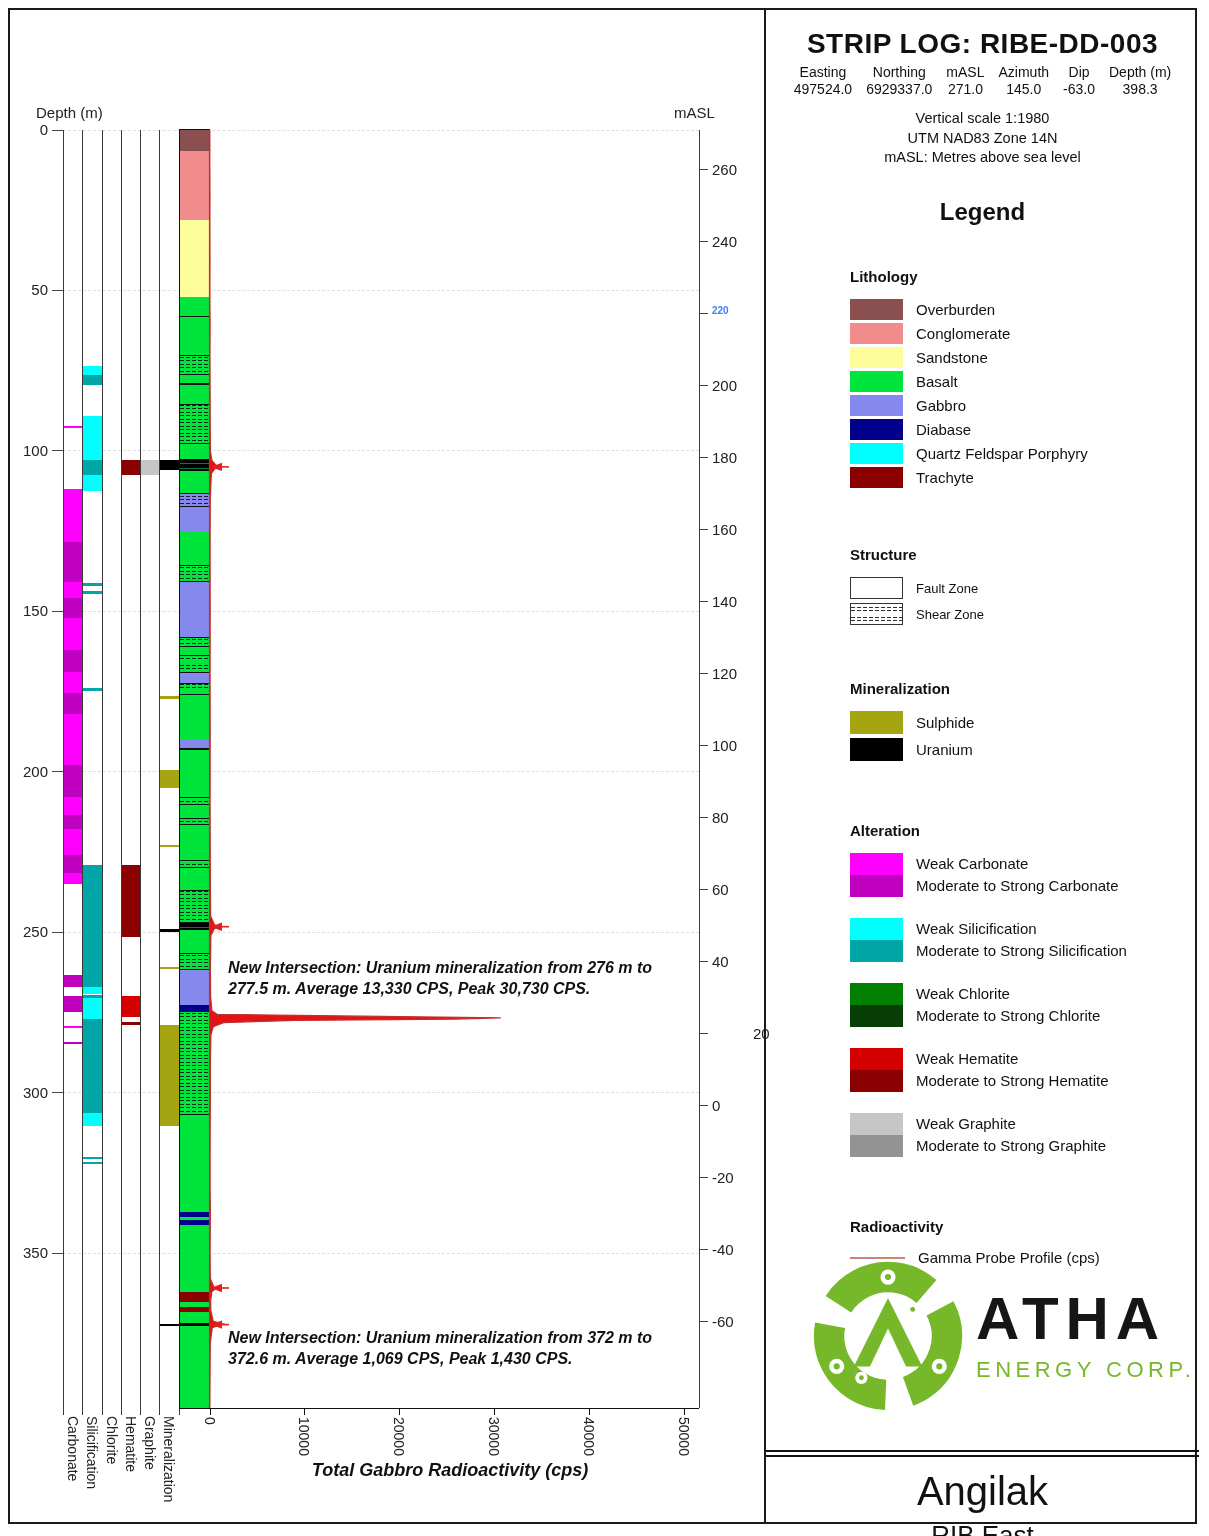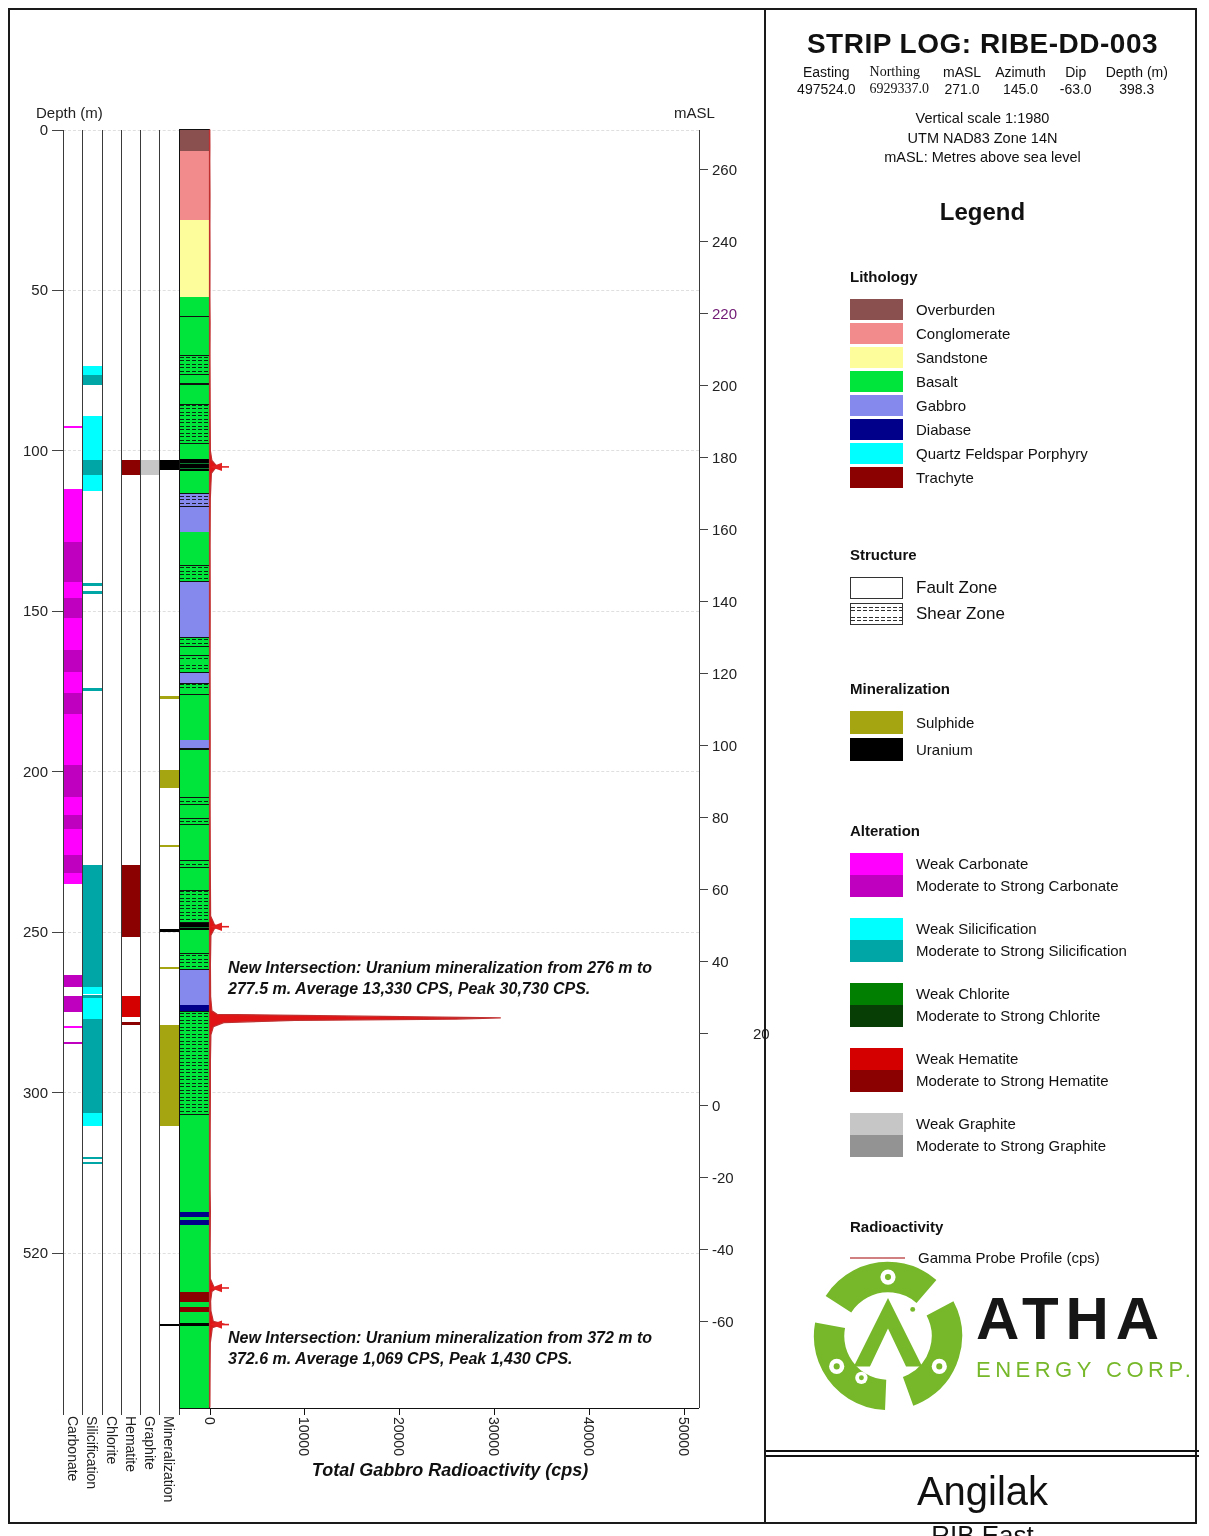--- a/index.html
+++ b/index.html
@@ -31,21 +31,21 @@
   .lg-title{position:absolute;top:182px;left:0;right:0;text-align:center;
         font-size:24px;font-weight:bold;}
   .sec{position:absolute;left:84px;right:6px;}
   .sec-h{font-size:15px;font-weight:bold;margin-bottom:14px;}
   .lgrow{display:flex;align-items:center;margin-bottom:3px;}
   .lgrow .sw{width:53px;height:21px;flex:none;}
   .lgrow .lab{font-size:15px;margin-left:13px;}
   .strow{display:flex;align-items:center;margin-bottom:4px;}
   .strow .sw{width:53px;height:22px;flex:none;background:#fff;border:1px solid #333;
         box-sizing:border-box;position:relative;}
-  .strow .lab{font-size:17px;margin-left:13px;}
+  .strow .lab{font-size:13px;margin-left:13px;}
   .pat-fault{background-image:repeating-linear-gradient(90deg,#222 0 1px,transparent 1px 6px);}
   .minrow{display:flex;align-items:center;margin-bottom:4px;}
   .minrow .sw{width:53px;height:23px;flex:none;}
   .minrow .lab{font-size:15px;margin-left:13px;}
   .altgrp{display:flex;margin-bottom:21px;}
   .altgrp .stack{width:53px;flex:none;}
   .altgrp .stack div{height:22px;}
   .altgrp .labs{margin-left:13px;}
   .altgrp .labs div{font-size:15px;height:22px;line-height:22px;}
   .radrow{display:flex;align-items:center;}
@@ -88,21 +88,21 @@
       <div style="position: absolute; left: 52px; width: 11px; top: 771.227px; border-top: 1px solid rgb(68, 68, 68);"></div>
       <div style="position: absolute; left: 6px; width: 42px; top: 762.727px; text-align: right; font-size: 15px; color: rgb(34, 34, 34);">200</div>
       <div style="position: absolute; left: 63px; width: 636px; top: 931.659px; border-top: 1px dashed rgb(223, 223, 223);"></div>
       <div style="position: absolute; left: 52px; width: 11px; top: 931.659px; border-top: 1px solid rgb(68, 68, 68);"></div>
       <div style="position: absolute; left: 6px; width: 42px; top: 923.159px; text-align: right; font-size: 15px; color: rgb(34, 34, 34);">250</div>
       <div style="position: absolute; left: 63px; width: 636px; top: 1092.09px; border-top: 1px dashed rgb(223, 223, 223);"></div>
       <div style="position: absolute; left: 52px; width: 11px; top: 1092.09px; border-top: 1px solid rgb(68, 68, 68);"></div>
       <div style="position: absolute; left: 6px; width: 42px; top: 1083.59px; text-align: right; font-size: 15px; color: rgb(34, 34, 34);">300</div>
       <div style="position: absolute; left: 63px; width: 636px; top: 1252.52px; border-top: 1px dashed rgb(223, 223, 223);"></div>
       <div style="position: absolute; left: 52px; width: 11px; top: 1252.52px; border-top: 1px solid rgb(68, 68, 68);"></div>
-      <div style="position: absolute; left: 6px; width: 42px; top: 1244.02px; text-align: right; font-size: 15px; color: rgb(34, 34, 34);">520</div>
+      <div style="position: absolute; left: 6px; width: 42px; top: 1244.02px; text-align: right; font-size: 15px; color: rgb(34, 34, 34);">350</div>
       <div style="position: absolute; left: 63px; top: 130px; width: 1px; height: 1278px; background: rgb(58, 58, 58);"></div>
       <div style="position: absolute; left: 63px; top: 1408px; width: 1px; height: 7px; background: rgb(58, 58, 58);"></div>
       <div style="position: absolute; left: 82px; top: 130px; width: 1px; height: 1278px; background: rgb(58, 58, 58);"></div>
       <div style="position: absolute; left: 82px; top: 1408px; width: 1px; height: 7px; background: rgb(58, 58, 58);"></div>
       <div style="position: absolute; left: 102px; top: 130px; width: 1px; height: 1278px; background: rgb(58, 58, 58);"></div>
       <div style="position: absolute; left: 102px; top: 1408px; width: 1px; height: 7px; background: rgb(58, 58, 58);"></div>
       <div style="position: absolute; left: 121px; top: 130px; width: 1px; height: 1278px; background: rgb(58, 58, 58);"></div>
       <div style="position: absolute; left: 121px; top: 1408px; width: 1px; height: 7px; background: rgb(58, 58, 58);"></div>
       <div style="position: absolute; left: 140px; top: 130px; width: 1px; height: 1278px; background: rgb(58, 58, 58);"></div>
       <div style="position: absolute; left: 140px; top: 1408px; width: 1px; height: 7px; background: rgb(58, 58, 58);"></div>
@@ -242,21 +242,21 @@
         <div style="position: absolute; left: 0px; right: 0px; top: 186.101px; height: 1.3px; background: rgb(17, 17, 17);"></div>
         <div style="position: absolute; left: 0px; right: 0px; top: 253.482px; height: 1.3px; background: rgb(17, 17, 17);"></div>
         <div style="position: absolute; left: 0px; right: 0px; top: 618.304px; height: 1.3px; background: rgb(17, 17, 17);"></div>
       </div>
       <div style="position: absolute; left: 699px; top: 130px; width: 1px; height: 1278px; background: rgb(58, 58, 58);"></div>
       <div style="position: absolute; left: 699px; width: 9px; top: 169.113px; border-top: 1px solid rgb(68, 68, 68);"></div>
       <div style="position: absolute; left: 712px; top: 160.613px; font-size: 15px; color: rgb(34, 34, 34);">260</div>
       <div style="position: absolute; left: 699px; width: 9px; top: 241.135px; border-top: 1px solid rgb(68, 68, 68);"></div>
       <div style="position: absolute; left: 712px; top: 232.635px; font-size: 15px; color: rgb(34, 34, 34);">240</div>
       <div style="position: absolute; left: 699px; width: 9px; top: 313.158px; border-top: 1px solid rgb(68, 68, 68);"></div>
-      <div style="position: absolute; left: 712px; top: 304.658px; font-size: 15px; color: #701a75;">220</div>
+      <div style="position: absolute; left: 712px; top: 304.658px; font-size: 10px; color: #3b82f6; font-weight: bold;">220</div>
       <div style="position: absolute; left: 699px; width: 9px; top: 385.181px; border-top: 1px solid rgb(68, 68, 68);"></div>
       <div style="position: absolute; left: 712px; top: 376.681px; font-size: 15px; color: rgb(34, 34, 34);">200</div>
       <div style="position: absolute; left: 699px; width: 9px; top: 457.203px; border-top: 1px solid rgb(68, 68, 68);"></div>
       <div style="position: absolute; left: 712px; top: 448.703px; font-size: 15px; color: rgb(34, 34, 34);">180</div>
       <div style="position: absolute; left: 699px; width: 9px; top: 529.226px; border-top: 1px solid rgb(68, 68, 68);"></div>
       <div style="position: absolute; left: 712px; top: 520.726px; font-size: 15px; color: rgb(34, 34, 34);">160</div>
       <div style="position: absolute; left: 699px; width: 9px; top: 601.249px; border-top: 1px solid rgb(68, 68, 68);"></div>
       <div style="position: absolute; left: 712px; top: 592.749px; font-size: 15px; color: rgb(34, 34, 34);">140</div>
       <div style="position: absolute; left: 699px; width: 9px; top: 673.272px; border-top: 1px solid rgb(68, 68, 68);"></div>
       <div style="position: absolute; left: 712px; top: 664.772px; font-size: 15px; color: rgb(34, 34, 34);">120</div>
@@ -316,21 +316,21 @@
 
   <div class="rp">
 
     <div class="tb">
       <div class="tb-title">STRIP LOG: RIBE-DD-003</div>
       <div class="tb-fields" id="tb-fields">
           <div style="text-align: center;">
             <div style="font-size: 14px;">Easting</div>
             <div style="font-size: 14px; margin-top: 1px;">497524.0</div>
           </div>
-          <div style="text-align: left; font-family: Liberation Serif, serif;">
+          <div style="text-align: center;">
             <div style="font-size: 14px;">Northing</div>
             <div style="font-size: 14px; margin-top: 1px;">6929337.0</div>
           </div>
           <div style="text-align: center;">
             <div style="font-size: 14px;">mASL</div>
             <div style="font-size: 14px; margin-top: 1px;">271.0</div>
           </div>
           <div style="text-align: center;">
             <div style="font-size: 14px;">Azimuth</div>
             <div style="font-size: 14px; margin-top: 1px;">145.0</div>

